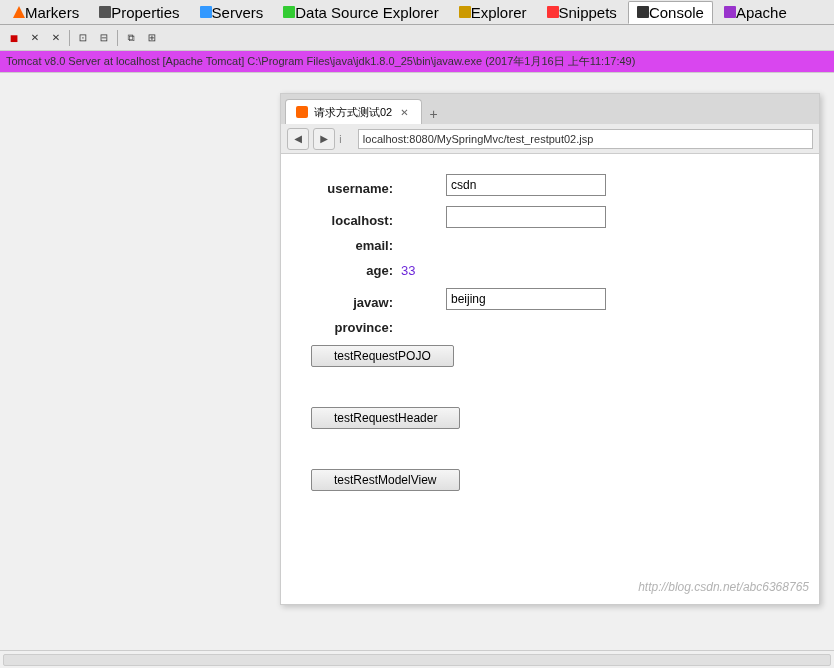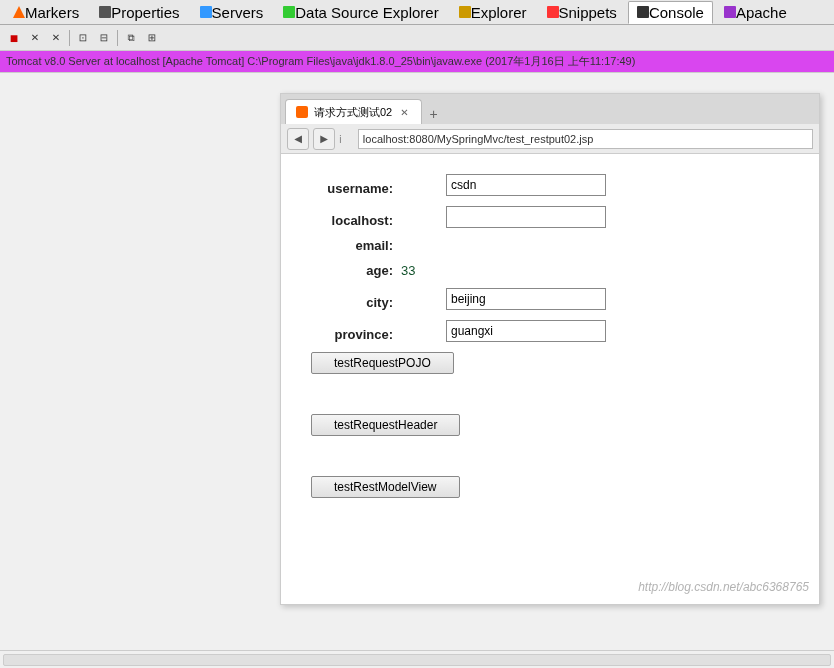--- a/index.html
+++ b/index.html
@@ -220,21 +220,21 @@
       height: 22px;
       border: 1px solid #888;
       padding: 0 4px;
       font-size: 12px;
       background: #fff;
       outline: none;
       margin-left: 45px;
     }
     .form-text {
       font-size: 13px;
-      color: #14532d;
+      color: #6d28d9;
     }
 
     
     .form-button {
       display: inline-block;
       padding: 3px 22px;
       border: 1px solid #888;
       background: linear-gradient(to bottom, #f5f5f5, #e0e0e0);
       font-size: 12px;
       cursor: pointer;
@@ -368,27 +368,26 @@
       <div class="form-row">
         <span class="form-label">email:</span>
       </div>
 
       <div class="form-row">
         <span class="form-label">age:</span>
         <span class="form-text">33</span>
       </div>
 
       <div class="form-row">
-        <span class="form-label">city:</span>
+        <span class="form-label">javaw:</span>
         <input class="form-input" type="text" value="beijing" style="">
       </div>
 
       <div class="form-row">
         <span class="form-label">province:</span>
-        <input class="form-input" type="text" value="guangxi" style="">
       </div>
 
       <div class="button-section">
         <button class="form-button">
           <span>testRequestPOJO</span>
         </button>
       </div>
 
       <div class="button-section">
         <button class="form-button">

